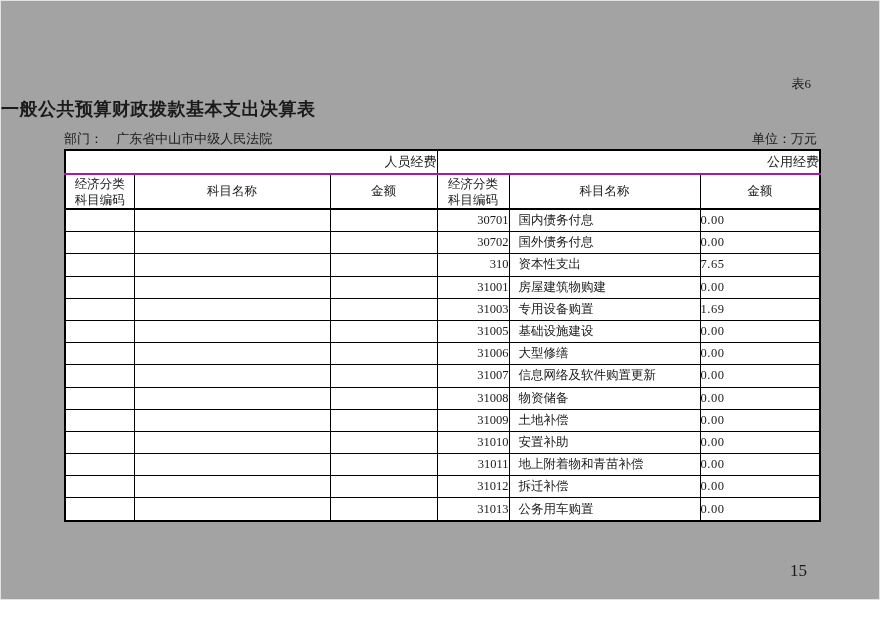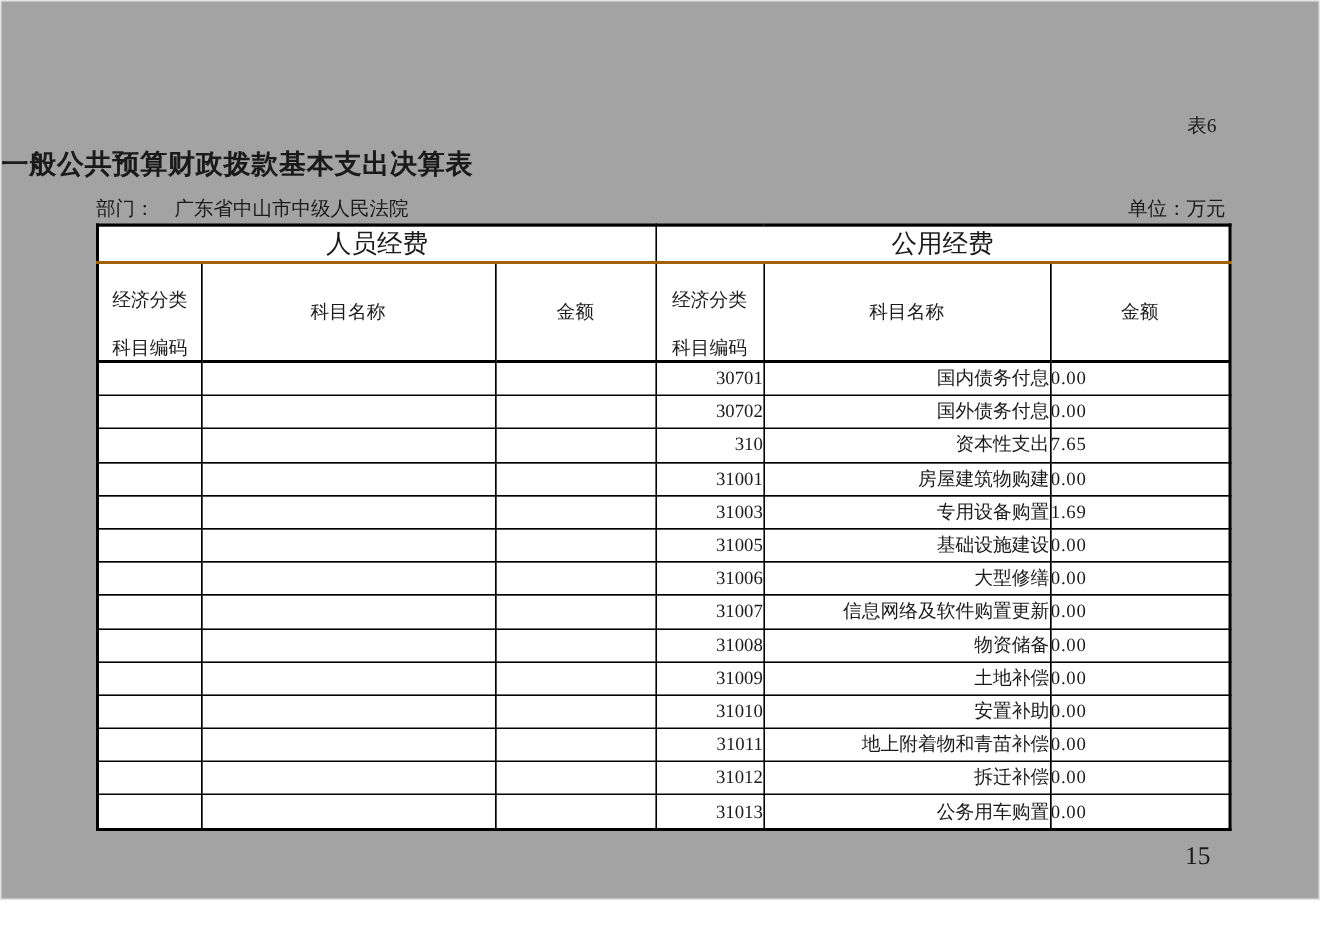--- a/index.html
+++ b/index.html
@@ -65,35 +65,35 @@
   .main-table th, .main-table td {
     border: 1px solid #000;
     padding: 0;
     font-weight: normal;
     background: #ffffff;
     overflow: hidden;
     white-space: nowrap;
   }
   tr.group-header-row th {
     height: 22px;
-    text-align: center;
-    border-bottom: 2px solid #a16207;
-    font-size: 17px;
+    text-align: right;
+    border-bottom: 2px solid #a21caf;
+    font-size: 13px;
   }
   tr.col-header-row th {
     height: 33px;
     text-align: center;
     vertical-align: middle;
     border-bottom: 2px solid #000;
     font-size: 12.5px;
   }
-  .code-header div { line-height: 16px; margin-top: 16px; }
+  .code-header div { line-height: 16px; }
   tr.data-row td { height: 21.2px; vertical-align: middle; }
   td.cell-code   { text-align: right;  padding-left: 9px;  }
-  td.cell-name   { text-align: right;  padding-left: 9px;  }
+  td.cell-name   { text-align: left;  padding-left: 9px;  }
   td.cell-amount { padding-right: 9px; letter-spacing: 0.5px; }
   .page-number {
     position: absolute;
     top: 560px;
     right: 72px;
     font-size: 17px;
   }
 </style>
 </head>
 <body>

